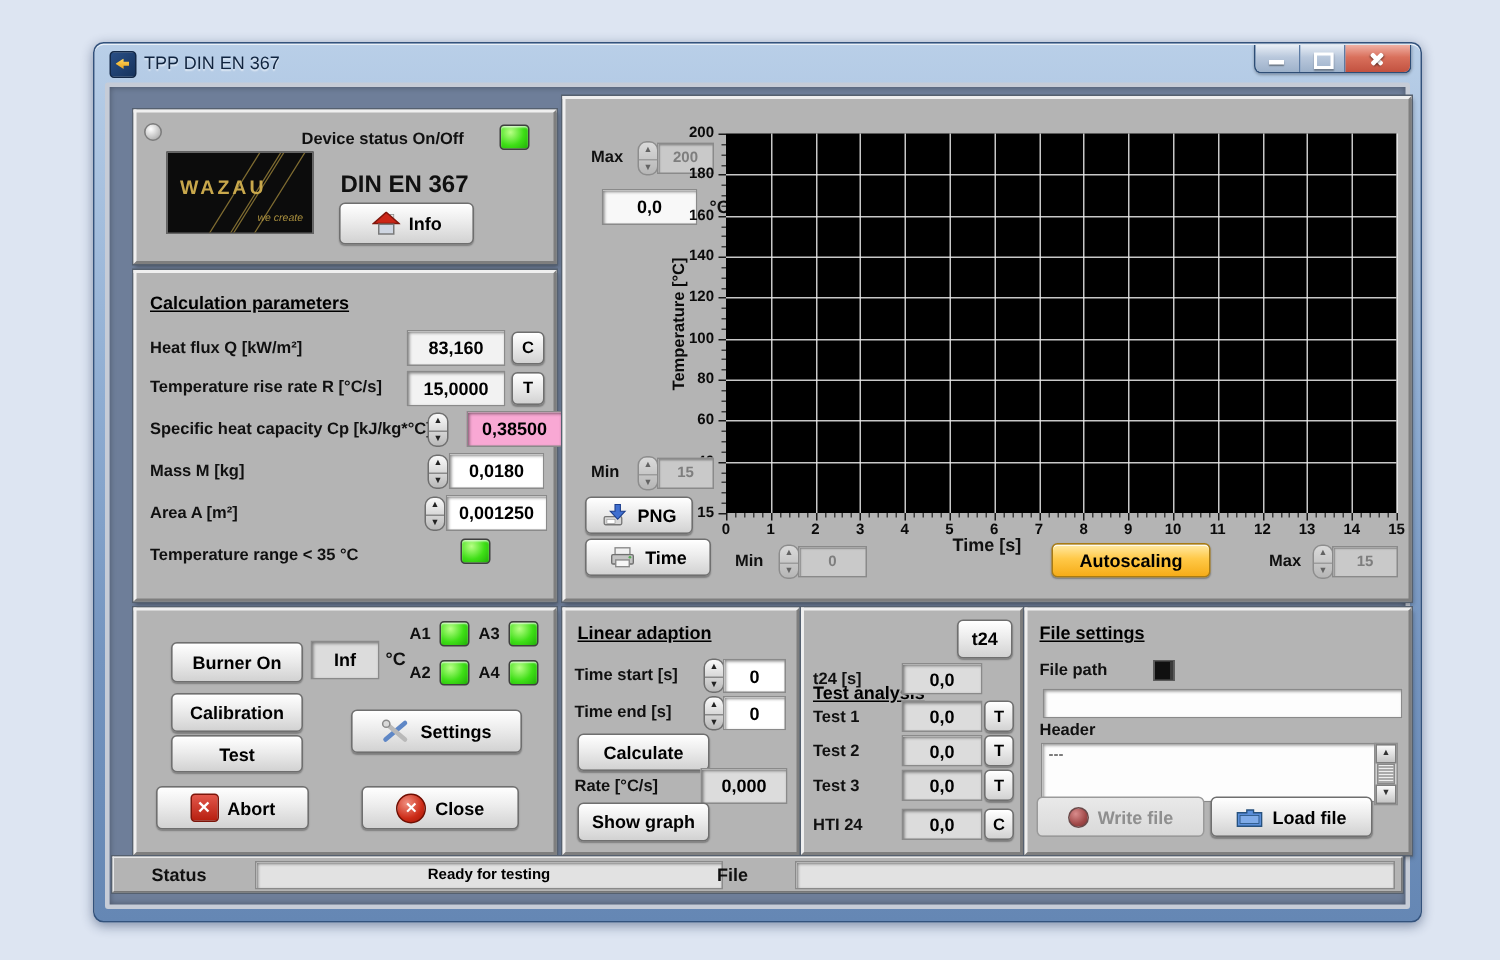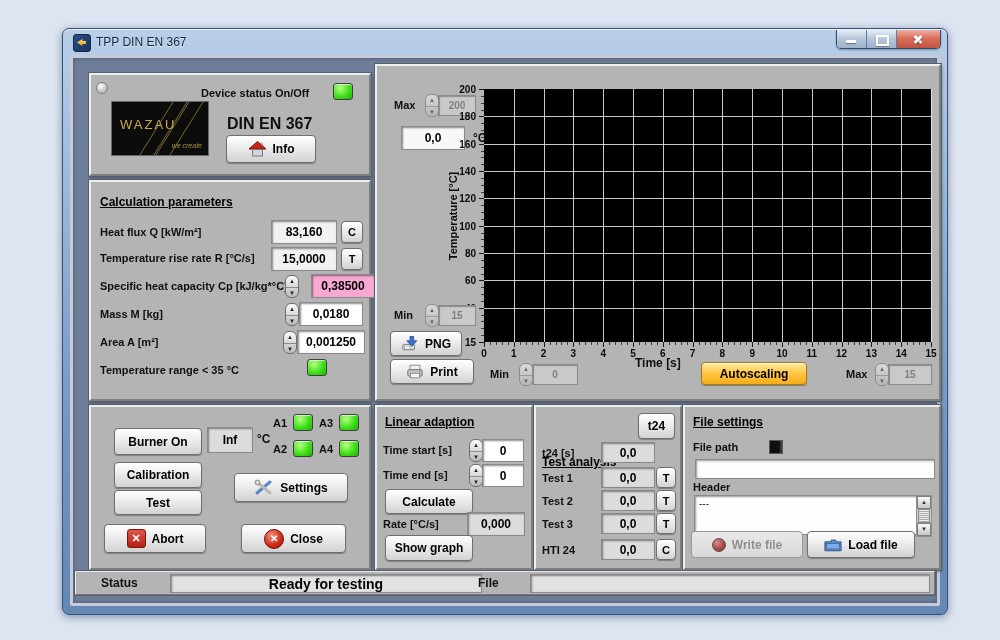--- a/index.html
+++ b/index.html
@@ -58,21 +58,21 @@
   .tkym{position:absolute;right:100%;height:1px;width:3px;background:#3c3c3c;}
   .xlab{position:absolute;top:calc(100% + 6px);transform:translateX(-50%);font-size:10px;font-weight:bold;color:#0a0a0a;}
   .ylab{position:absolute;right:calc(100% + 8px);transform:translateY(-50%);font-size:10px;font-weight:bold;color:#0a0a0a;}
   .yaxis-title{position:absolute;left:76px;top:150px;transform:translate(-50%,-50%) rotate(-90deg);
     font-size:11px;font-weight:bold;color:#0a0a0a;white-space:nowrap;}
   
   .logo{position:absolute;background:#0c0c0c;border:1px solid #666;overflow:hidden;}
   .logo .strip1,.logo .strip2{position:absolute;top:-6px;bottom:-6px;width:13px;border:1px solid #7d6a30;
     transform:skewX(-32deg);background:transparent;}
   .logo .strip1{left:44px;} .logo .strip2{left:60px;}
-  .logo .l1{position:absolute;left:8px;top:15px;color:#c9a84c;font-size:13px;font-weight:normal;letter-spacing:2px;}
+  .logo .l1{position:absolute;left:8px;top:15px;color:#c9a84c;font-size:13px;font-weight:bold;letter-spacing:2px;}
   .logo .l2{position:absolute;right:6px;bottom:6px;color:#a98f3e;font-size:7px;font-style:italic;}
   
   .ico-abort{width:17px;height:17px;border-radius:3px;background:linear-gradient(#e2574b,#b71f10);border:1px solid #7c150a;
     color:#fff;font-size:11px;font-weight:bold;display:flex;align-items:center;justify-content:center;}
   .ico-close{width:18px;height:18px;border-radius:50%;background:radial-gradient(circle at 35% 30%,#f08f80,#cc2b17 60%,#9e1505);
     border:1px solid #6f0e02;color:#fff;font-size:10px;font-weight:bold;display:flex;align-items:center;justify-content:center;}
   .dot-red{width:12px;height:12px;border-radius:50%;background:radial-gradient(circle at 35% 30%,#d98c8c,#a04848 60%,#7c2f2f);border:1px solid #6b4a4a;}
   .blacksq{position:absolute;width:12px;height:12px;background:#101010;border:1px solid #5a5a5a;box-shadow:inset -2px 0 0 #3a3a3a;}
   .pathfield{position:absolute;background:#fdfdfd;border:1px solid #8a8a8a;box-shadow:inset 1px 1px 2px rgba(0,0,0,.4);}
   .headerbox{position:absolute;background:#fdfdfd;border:1px solid #8a8a8a;box-shadow:inset 1px 1px 2px rgba(0,0,0,.4);
@@ -350,21 +350,21 @@
         </svg>
         <span>PNG</span>
       </div>
       <div class="btn" style="left:13px;top:293px;width:82px;height:23px;">
         <svg width="18" height="15" viewBox="0 0 20 16">
           <rect x="4.5" y="1" width="11" height="5" fill="#f0f0f0" stroke="#888"></rect>
           <rect x="2" y="6" width="16" height="7" rx="1" fill="#c4c4c4" stroke="#6f6f6f"></rect>
           <rect x="5" y="10" width="10" height="5" fill="#f6f6f6" stroke="#888"></rect>
           <circle cx="15.5" cy="8" r="1" fill="#55aa55"></circle>
         </svg>
-        <span>Print</span>
+        <span>Time</span>
       </div>
 
       <span class="lbl" style="left:113px;top:302px;">Min</span>
       <span class="spin dis" style="left:142px;top:297px;">
           <i>▲</i>
           <i>▼</i>
         </span>
       <div class="disp axis" style="left:155px;top:298px;width:44px;height:19px;">0</div>
 
       <span class="lbl" style="left:258px;top:290px;font-size:12px;">Time [s]</span>
@@ -473,19 +473,19 @@
         <svg width="18" height="15" viewBox="0 0 20 16">
           <path d="M1 5 L8 5 L8 3 L13 3 L13 5 L19 5 L19 15 L1 15 Z" fill="#5b8fd9" stroke="#27527f" stroke-width="1"></path>
           <rect x="3" y="7" width="14" height="6" fill="#7fabe8" stroke="#27527f" stroke-width=".6"></rect>
         </svg>
         <span>Load file</span>
       </div>
     </div>
 
     <div class="statusbar" style="left:2px;top:513px;width:858px;height:22px;">
       <span class="lbl" style="left:25px;top:4px;font-size:12px;">Status</span>
-      <div class="disp" style="left:94px;top:2px;width:310px;height:17px;background:#e2e2e2;font-size:14px;">Ready for testing</div>
+      <div class="disp" style="left:94px;top:2px;width:310px;height:17px;background:#e2e2e2;font-size:10px;">Ready for testing</div>
       <span class="lbl" style="left:402px;top:4px;font-size:12px;">File</span>
       <div class="disp" style="left:454px;top:2px;width:398px;height:17px;background:#e2e2e2;font-size:11px;"></div>
     </div>
 
   </div>
 </div>
 
 </body></html>

